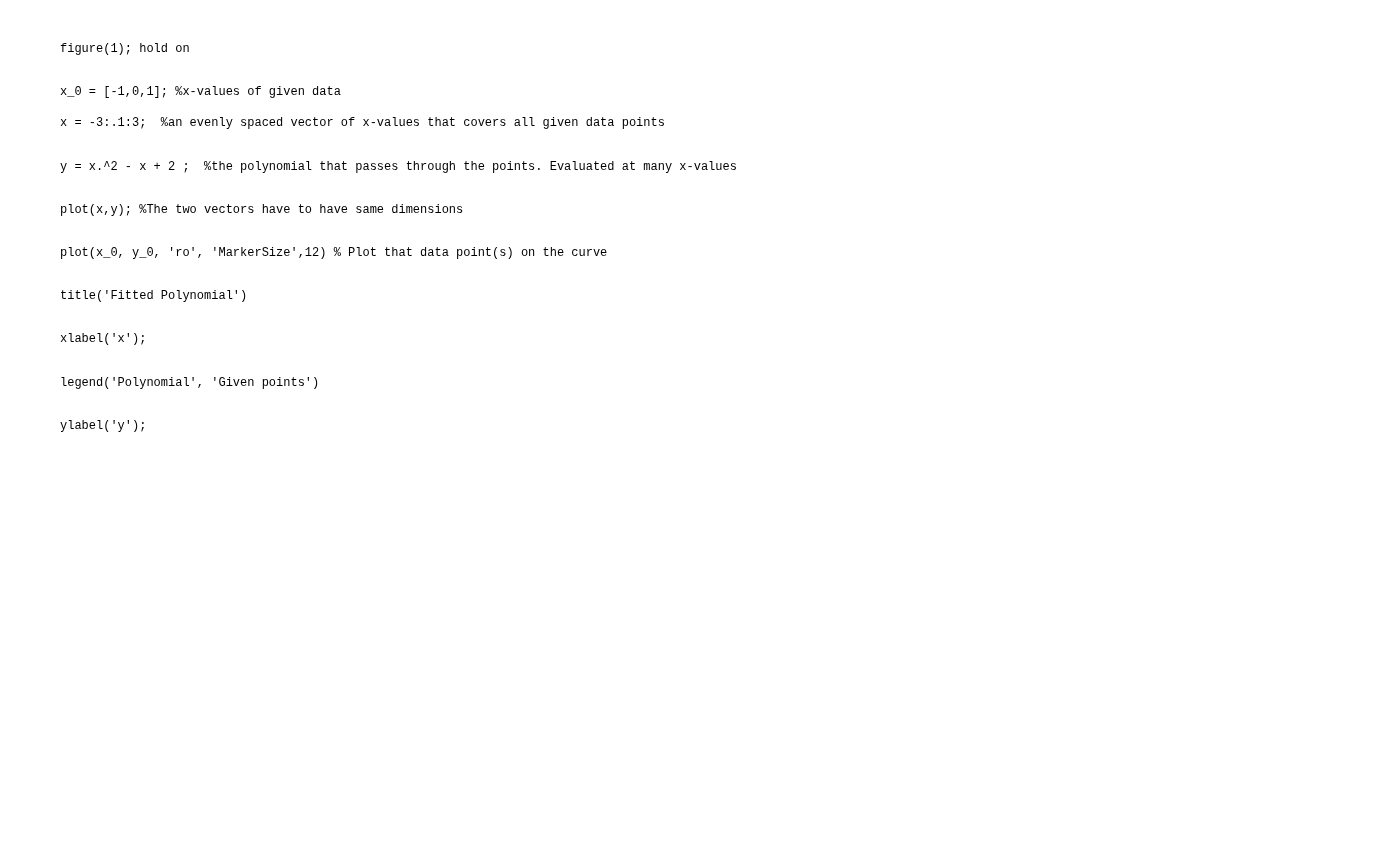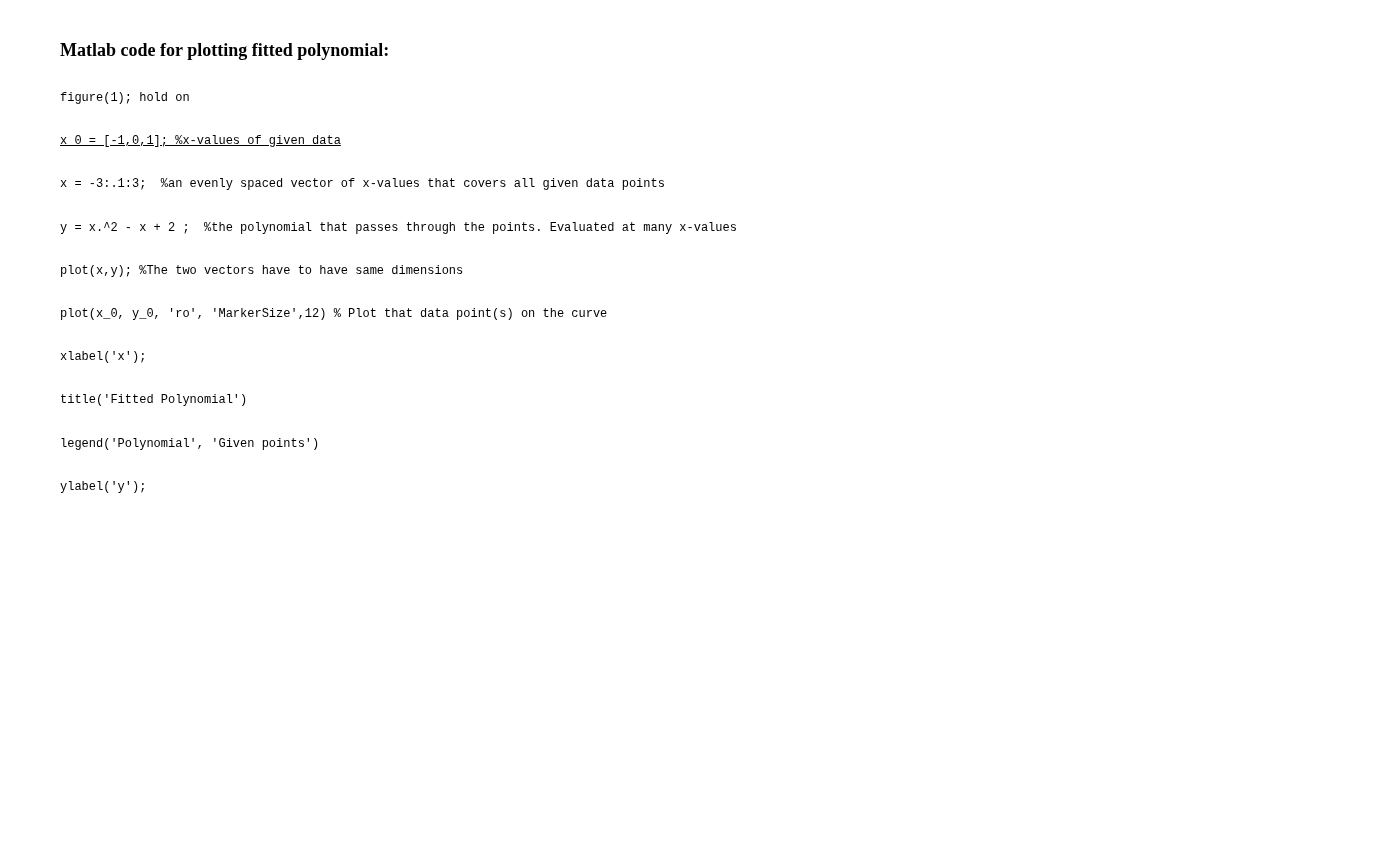--- a/index.html
+++ b/index.html
@@ -35,33 +35,31 @@
       line-height: 1.6;
     }
 
     .code-line {
       display: block;
       white-space: pre;
       margin-bottom: 0;
     }
 
     .code-group {
-      margin-bottom: 24px;
-      text-decoration: underline;
+      margin-bottom: 12px;
     }
 
     .code-group-single {
       margin-bottom: 24px;
     }
   </style>
 </head>
 <body>
 
 <div class="content-area">
-  <div class="heading">Matlab code for plotting fitted polynomial:</div>
 
   <div class="code-block">
 
     <div class="code-group-single">
       <span class="code-line">figure(1); hold on</span>
     </div>
 
     <div class="code-group">
       <span class="code-line">x_0 = [-1,0,1]; %x-values of given data</span>
     </div>
@@ -77,25 +75,25 @@
     <div class="code-group-single">
       <span class="code-line">plot(x,y); %The two vectors have to have same dimensions</span>
     </div>
 
     <div class="code-group-single">
       <span class="code-line">plot(x_0, y_0, 'ro', 'MarkerSize',12) % Plot that data point(s) on the curve</span>
     </div>
 
 
     <div class="code-group-single">
-      <span class="code-line">xlabel('x');</span>
+      <span class="code-line">title('Fitted Polynomial')</span>
     </div>
 
     <div class="code-group-single">
-      <span class="code-line">title('Fitted Polynomial')</span>
+      <span class="code-line">xlabel('x');</span>
     </div>
 
     <div class="code-group-single">
       <span class="code-line">legend('Polynomial', 'Given points')</span>
     </div>
 
     <div class="code-group-single">
       <span class="code-line">ylabel('y');</span>
     </div>
 

